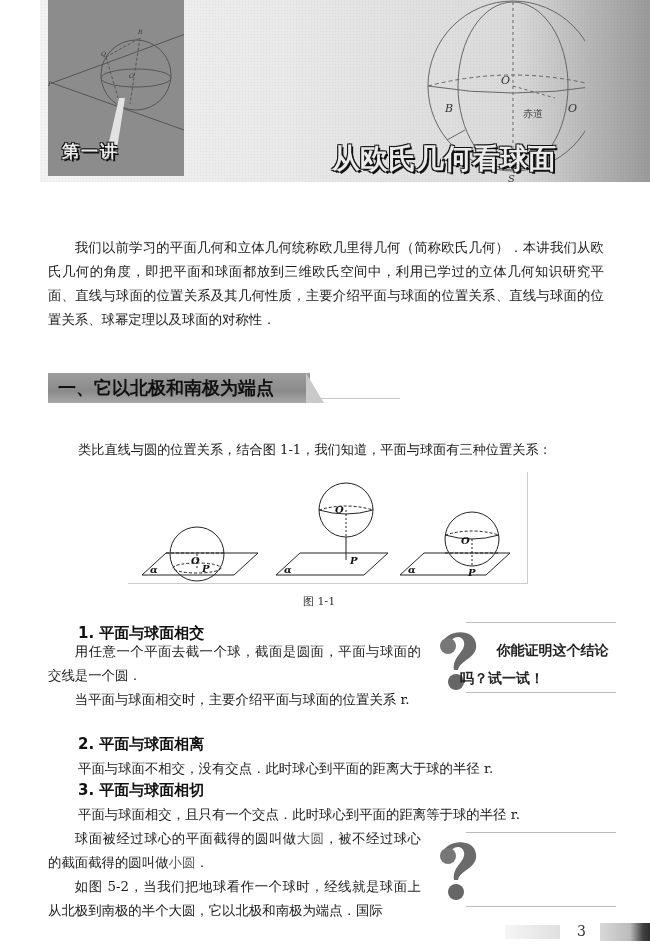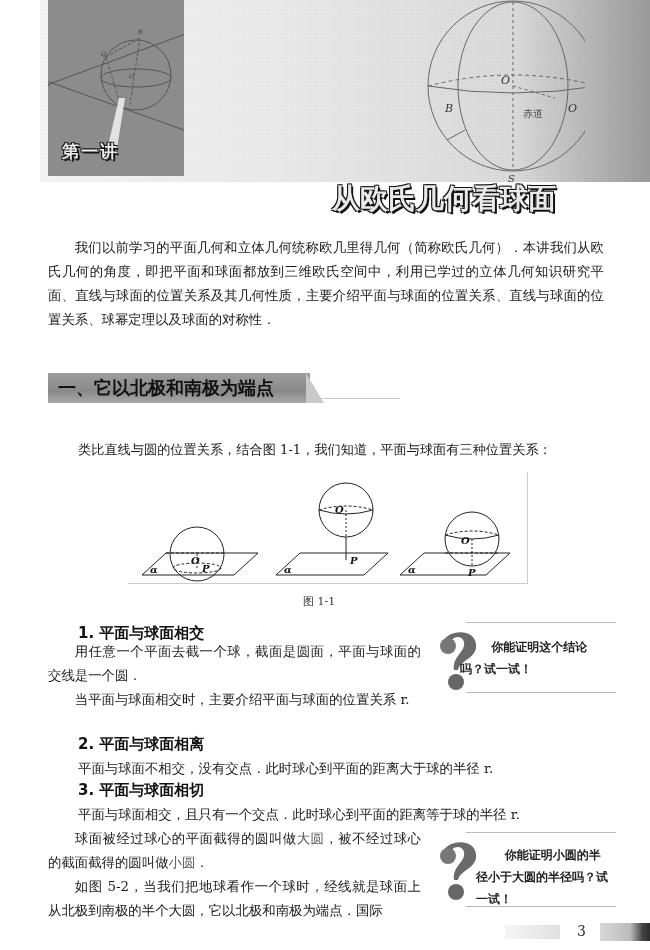--- a/index.html
+++ b/index.html
@@ -26,21 +26,20 @@
     font-family: "DejaVu Sans", sans-serif; font-weight: bold; font-size: 17px;
     color: #eaeaea; letter-spacing: 2px;
     text-shadow: 2px 2px 0 #111, -1px -1px 0 #111, 1px -1px 0 #111, -1px 1px 0 #111;
   }
   .globe { position: absolute; left: 405px; top: 0; z-index: 2; }
   .chapter-title {
     position: absolute; left: 332px; top: 140px; z-index: 4;
     font-family: "DejaVu Sans", sans-serif; font-weight: bold; font-size: 28px;
     color: #eaeaea; letter-spacing: 0px;
     text-shadow: 2px 2px 0 #111, -1px -1px 0 #111, 1px -1px 0 #111, -1px 1px 0 #111;
-    margin-top: 40px;
   }
 
   
   .para {
     position: absolute; font-size: 13.4px; line-height: 24px; text-align: justify;
   }
   .intro { left: 48px; top: 236px; width: 556px; text-indent: 2em; }
 
   
   .section-head {
@@ -85,21 +84,21 @@
   .p3 { left: 78px; top: 803px; width: 540px; }
   .p4 { left: 48px; top: 827px; width: 373px; }
   .p4 .indent { text-indent: 2em; }
   .p4 .light { color: #555; }
 
   
   .callout { position: absolute; }
   .callout .rule { position: absolute; left: 30px; height: 1px; background: #bbb; width: 150px; }
   .callout .qmark { position: absolute; left: 0; top: 6px; }
   .callout .qtext {
-    position: absolute; font-size: 12px; line-height: 22px; font-weight: bold; color: #222;
+    position: absolute; font-size: 14px; line-height: 28px; font-weight: bold; color: #222;
   }
   .c1 { left: 436px; top: 618px; width: 200px; height: 74px; }
   .c1 .r-top { top: 4px; } .c1 .r-bot { top: 74px; }
   .c1 .qtext { left: 24px; top: 18px; width: 150px; text-indent: 2.6em; }
   .c2 { left: 436px; top: 828px; width: 200px; height: 80px; }
   .c2 .r-top { top: 4px; } .c2 .r-bot { top: 78px; }
   .c2 .qtext { left: 40px; top: 16px; width: 136px; text-indent: 2.4em; }
 
   
   .page-num {
@@ -231,19 +230,18 @@
   <p class="indent">如图 5-2，当我们把地球看作一个球时，经线就是球面上从北极到南极的半个大圆，它以北极和南极为端点．国际</p>
 </div>
 
 <div class="callout c2">
   <div class="rule r-top"></div>
   <svg class="qmark" width="44" height="70" viewBox="0 0 44 70">
     <path d="M6 22 C6 6 38 2 40 20 C42 34 24 36 22 46 L18 46 C16 32 30 28 28 18 C26 10 14 12 14 22 Z" fill="#6a6a6a"></path>
     <circle cx="12" cy="22" r="8" fill="#777"></circle>
     <circle cx="20" cy="58" r="8" fill="#666"></circle>
   </svg>
-  <div class="qtext">你能证明小圆的半径小于大圆的半径吗？试一试！</div>
   <div class="rule r-bot"></div>
 </div>
 
 <div class="footer-faint"></div>
 <div class="page-num">3</div>
 <div class="footer-deco"></div>
 
 </body></html>

